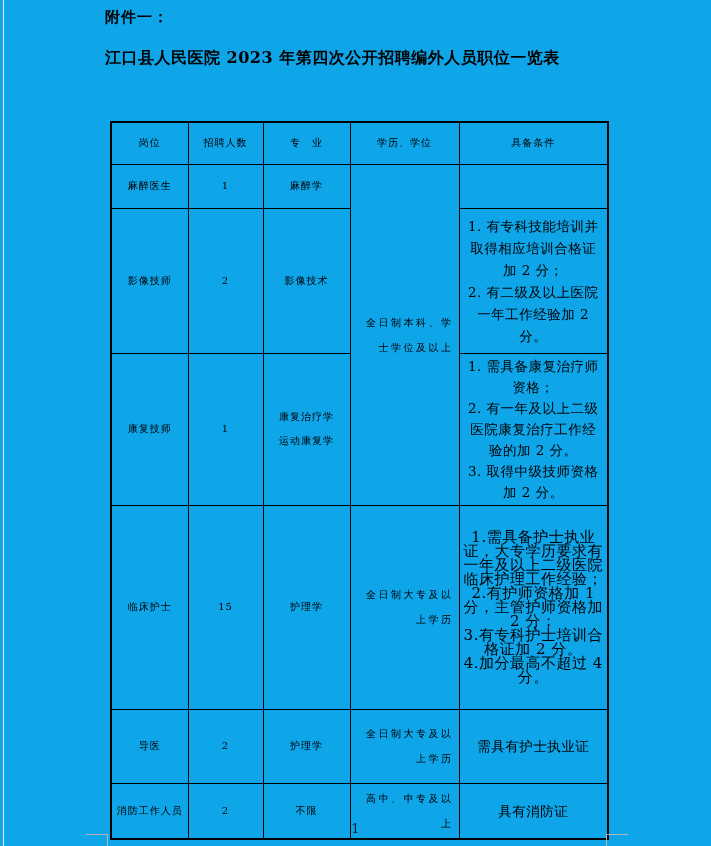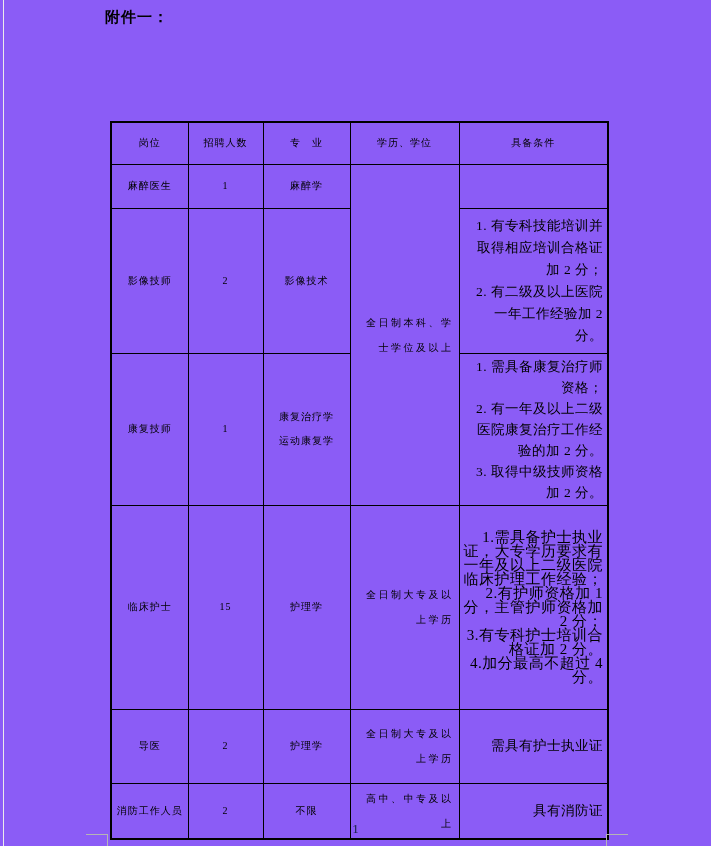--- a/index.html
+++ b/index.html
@@ -6,22 +6,21 @@
   html, body {
     width: 711px; height: 846px;
     background: #ffffff;
     font-family: "DejaVu Serif", "Liberation Serif", serif;
     color: #000;
     overflow: hidden;
   }
   .page {
     position: relative;
     width: 711px; height: 846px;
-    background: #8b5cf6;
-    font-family: Liberation Serif, serif;
+    background: #0ea5e9;
   }
   .window-edge-line {
     position: absolute; left: 3px; top: 0;
     width: 1px; height: 846px;
     background: #ebebeb;
   }
   .attachment-label {
     position: absolute; left: 105px; top: 8px;
     font-size: 15px; font-weight: bold;
     letter-spacing: 1px;
@@ -64,21 +63,21 @@
     line-height: 24px;
   }
   td.cell-edu {
     text-align: right;
     padding: 2px 5px;
     letter-spacing: 2.5px;
     line-height: 25px;
     white-space: pre-line;
   }
   td.cell-req {
-    text-align: right;
+    text-align: center;
     padding: 2px 4px;
     white-space: pre-line;
     font-size: 13.5px;
     letter-spacing: 0.5px;
   }
   td.req-mid   { line-height: 22px; }
   td.req-mid2  { line-height: 21px; }
   td.req-tight { line-height: 14px; font-size: 15px; }
   .crop-mark {
     position: absolute; top: 834px;
@@ -104,20 +103,21 @@
 </style>
 </head>
 <body>
 
 <div class="page">
 
   <div class="window-edge-line"></div>
 
   <div class="attachment-label">附件一：</div>
 
+  <div class="doc-title">江口县人民医院 2023 年第四次公开招聘编外人员职位一览表</div>
 
   <table class="position-table">
     <colgroup>
       <col style="width:77px">
       <col style="width:75px">
       <col style="width:87px">
       <col style="width:109px">
       <col style="width:149px">
     </colgroup>
     <thead>

